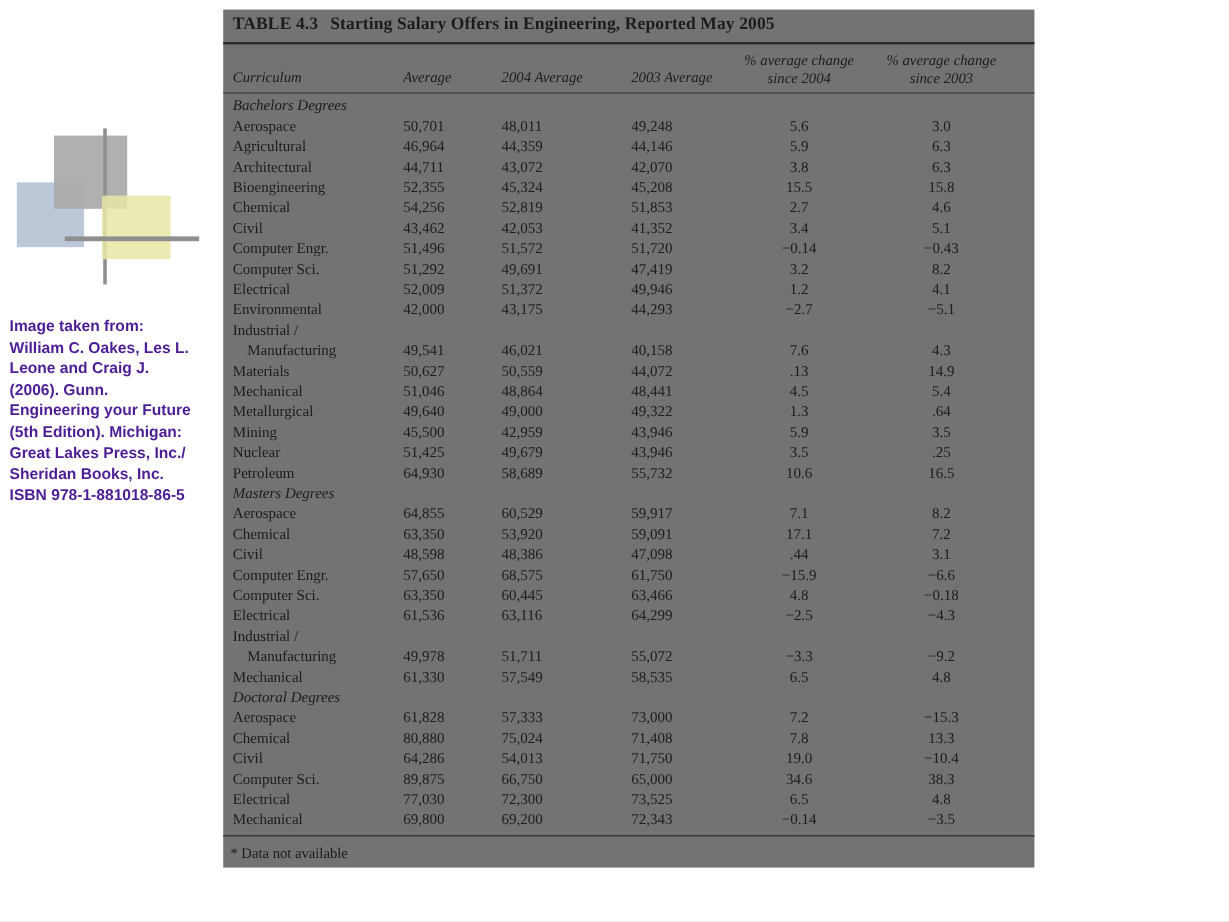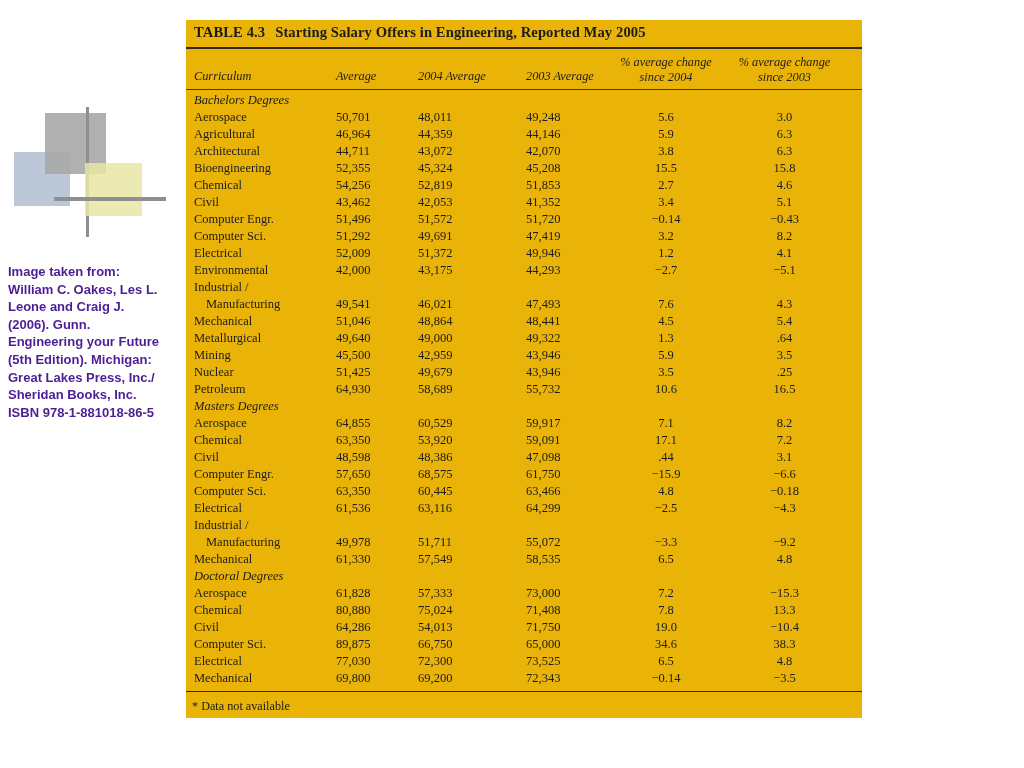--- a/index.html
+++ b/index.html
@@ -37,24 +37,24 @@
     font-size: 13px;
     line-height: 17.6px;
     color: #4c1d95;
     white-space: pre-line;
   }
 
   
   .table-wrap {
     position: absolute;
     left: 186px;
-    top: 20px;
+    top: 8px;
     width: 676px;
     color: #1c1c1c;
-    background: #eab308;
+    background: #737373;
   }
   .t-title {
     font-size: 14.6px;
     font-weight: bold;
     padding: 4px 0 6px 8px;
     letter-spacing: 0.1px;
   }
   .t-title .t-label { margin-right: 10px; }
   .rule-heavy { border-top: 2px solid #2b2b2b; margin: 0; }
   .rule-light { border-top: 1px solid #3a3a3a; margin: 0; }
@@ -213,23 +213,31 @@
           <div class="cell pct">−2.7</div>
           <div class="cell pct">−5.1</div>
         </div>
         <div class="grid-row trow">
           <div class="cell c-label">Industrial  /</div>
         </div>
         <div class="grid-row trow indent">
           <div class="cell c-label">Manufacturing</div>
           <div class="cell num">49,541</div>
           <div class="cell num">46,021</div>
-          <div class="cell num">47,493</div>
+          <div class="cell num">40,158</div>
           <div class="cell pct">7.6</div>
           <div class="cell pct">4.3</div>
+        </div>
+        <div class="grid-row trow">
+          <div class="cell c-label">Materials</div>
+          <div class="cell num">50,627</div>
+          <div class="cell num">50,559</div>
+          <div class="cell num">44,072</div>
+          <div class="cell pct">.13</div>
+          <div class="cell pct">14.9</div>
         </div>
         <div class="grid-row trow">
           <div class="cell c-label">Mechanical</div>
           <div class="cell num">51,046</div>
           <div class="cell num">48,864</div>
           <div class="cell num">48,441</div>
           <div class="cell pct">4.5</div>
           <div class="cell pct">5.4</div>
         </div>
         <div class="grid-row trow">

